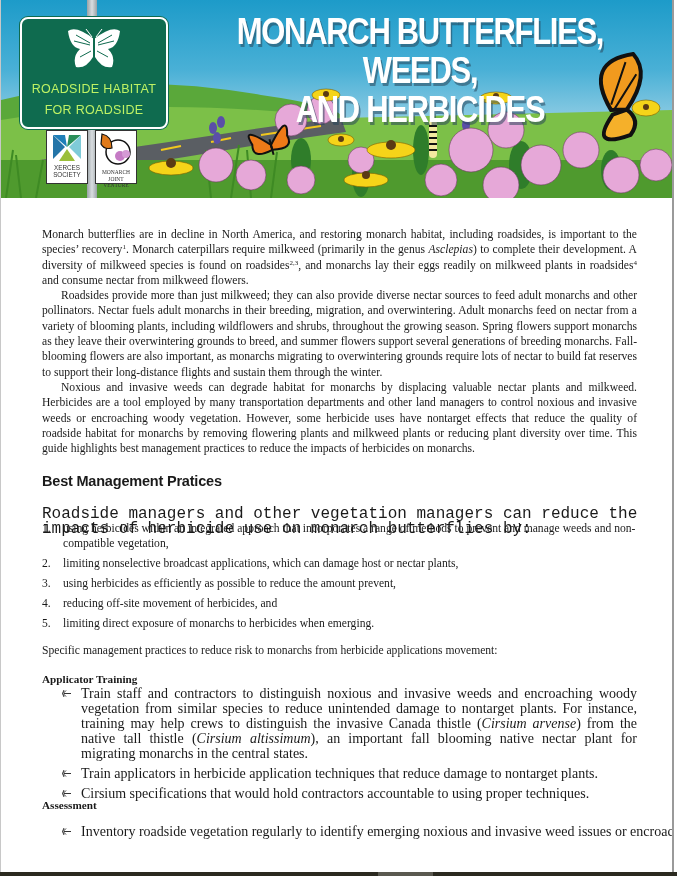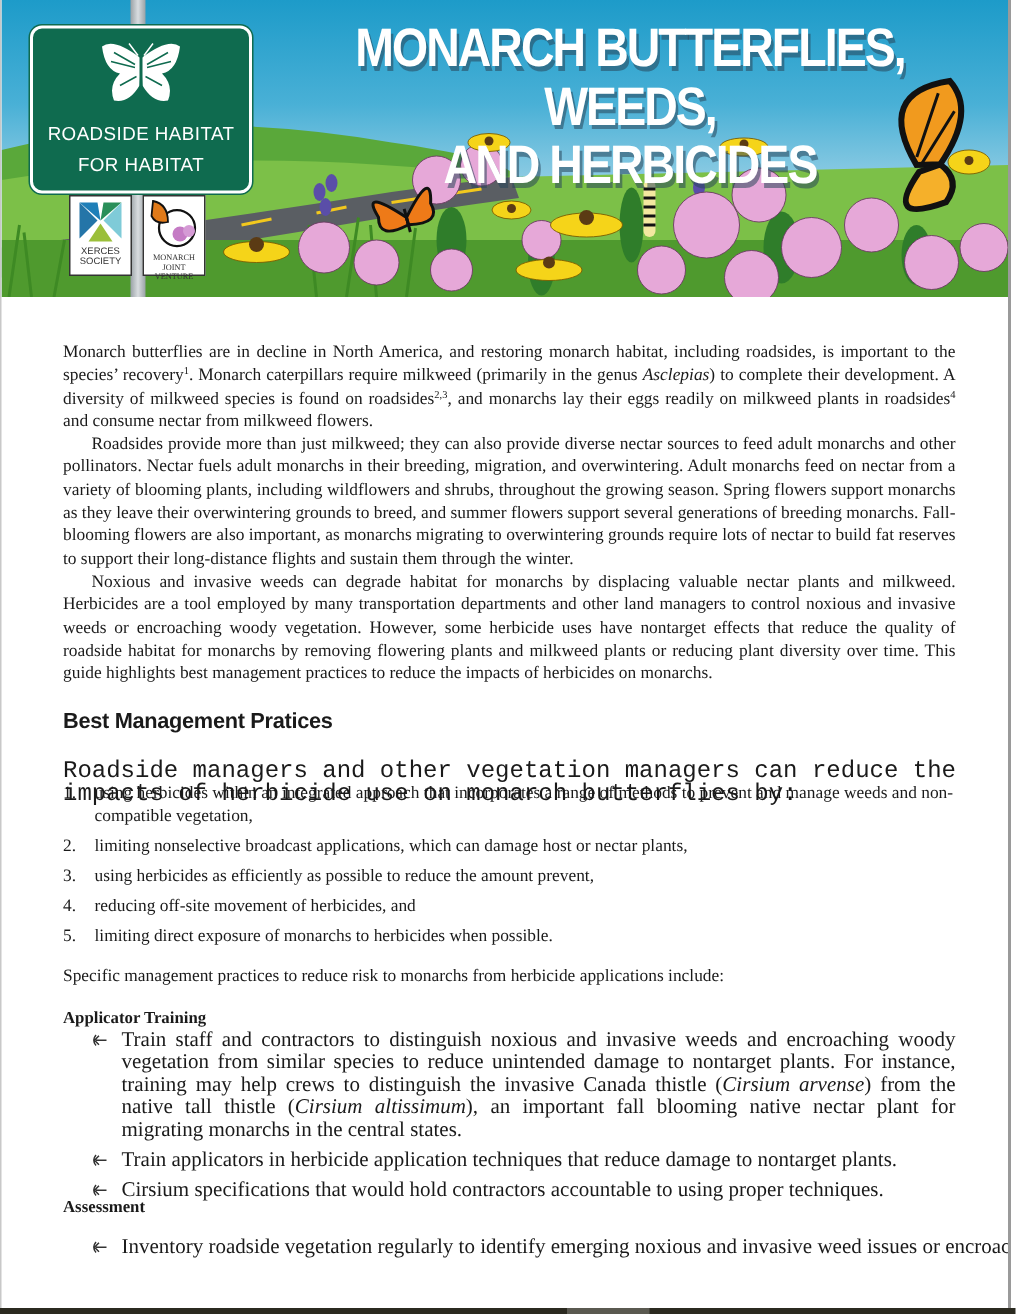--- a/index.html
+++ b/index.html
@@ -39,21 +39,21 @@
     background: linear-gradient(90deg,#9aa2a6,#d9dde0,#9aa2a6);
   }
   .sign {
     position: absolute; left: 19px; top: 17px; width: 144px; height: 108px;
     background: #0f6b4f; border: 2px solid #ffffff; border-radius: 8px;
     box-shadow: 0 0 0 1px #0f6b4f;
   }
   .sign .butterfly { position: absolute; left: 44px; top: 8px; }
   .sign-text {
     position: absolute; left: 0; width: 100%; text-align: center;
-    font-family: "Liberation Sans", sans-serif; color: #ffffff; font-size: 12.5px;
+    font-family: "Liberation Sans", sans-serif; color: #bef264; font-size: 12.5px;
     letter-spacing: 0.3px; line-height: 21px; top: 60px;
   }
   .logo-box {
     position: absolute; top: 130px; width: 42px; height: 54px; background: #fff;
     border: 1px solid #333; box-sizing: border-box;
   }
   .logo-xerces { left: 45px; }
   .logo-mjv { left: 94px; }
   .logo-caption {
     position: absolute; left: 0; width: 100%; text-align: center;
@@ -188,21 +188,21 @@
     <div class="sign">
       <svg class="butterfly" width="56" height="46" viewBox="0 0 56 46">
         <path d="M28 12 Q10 -2 2 4 Q4 20 14 22 Q6 30 10 40 Q20 42 27 30 Z" fill="#fff"></path>
         <path d="M28 12 Q46 -2 54 4 Q52 20 42 22 Q50 30 46 40 Q36 42 29 30 Z" fill="#fff"></path>
         <path d="M28 10 L28 34" stroke="#0f6b4f" stroke-width="2"></path>
         <path d="M26 10 L20 2 M30 10 L36 2" stroke="#fff" stroke-width="1"></path>
         <path d="M10 8 L24 16 M8 14 L24 18 M14 30 L25 24 M46 8 L32 16 M48 14 L32 18 M42 30 L31 24" stroke="#0f6b4f" stroke-width="1"></path>
       </svg>
       <div class="sign-text">
         <div>ROADSIDE HABITAT</div>
-        <div>FOR HABITAT</div>
+        <div>FOR ROADSIDE</div>
       </div>
     </div>
 
     <div class="logo-box logo-xerces">
       <svg width="40" height="32" viewBox="0 0 40 32" style="position:absolute;left:0;top:2px">
         <path d="M6 2 L18 2 L20 14 Z" fill="#1f7fb8"></path>
         <path d="M22 2 L34 2 L20 14 Z" fill="#2a8f5a"></path>
         <path d="M6 2 L6 26 L18 14 Z" fill="#2475a8"></path>
         <path d="M34 2 L34 26 L22 14 Z" fill="#7fcbd8"></path>
         <path d="M20 16 L12 28 L28 28 Z" fill="#9bbf3a"></path>
@@ -237,23 +237,23 @@
     <p class="indent">Noxious and invasive weeds can degrade habitat for monarchs by displacing valuable nectar plants and milkweed. Herbicides are a tool employed by many transportation departments and other land managers to control noxious and invasive weeds or encroaching woody vegetation. However, some herbicide uses have nontarget effects that reduce the quality of roadside habitat for monarchs by removing flowering plants and milkweed plants or reducing plant diversity over time. This guide highlights best management practices to reduce the impacts of herbicides on monarchs.</p>
   </div>
 
   <h2 class="section">Best Management Pratices</h2>
   <div class="intro">Roadside managers and other vegetation managers can reduce the impacts of herbicide use on monarch butterflies by:</div>
   <ol class="practices">
     <li><span class="num">1.</span><span>using herbicides within an integrated approach that incorporates a range of methods to prevent and manage weeds and non-compatible vegetation,</span></li>
     <li><span class="num">2.</span><span>limiting nonselective broadcast applications, which can damage host or nectar plants,</span></li>
     <li><span class="num">3.</span><span>using herbicides as efficiently as possible to reduce the amount prevent,</span></li>
     <li><span class="num">4.</span><span>reducing off-site movement of herbicides, and</span></li>
-    <li><span class="num">5.</span><span>limiting direct exposure of monarchs to herbicides when possible.</span></li>
+    <li><span class="num">5.</span><span>limiting direct exposure of monarchs to herbicides when emerging.</span></li>
   </ol>
-  <div class="specific">Specific management practices to reduce risk to monarchs from herbicide applications include:</div>
+  <div class="specific">Specific management practices to reduce risk to monarchs from herbicide applications movement:</div>
 
   <h3 class="sub" style="top:672px">Applicator Training</h3>
   <ul class="bullets" style="top:686px">
     <li>
       <svg class="bullet-icon" viewBox="0 0 12 9">
           <path d="M11 4.5 H4 M6 1.5 L3 4.5 L6 7.5 M4 1 Q1 4.5 4 8" fill="none" stroke="#333" stroke-width="1"></path>
         </svg>
       <span>Train staff and contractors to distinguish noxious and invasive weeds and encroaching woody vegetation from similar species to reduce unintended damage to nontarget plants. For instance, training may help crews to distinguish the invasive Canada thistle (</span><i>Cirsium arvense</i><span>) from the native tall thistle (</span><i>Cirsium altissimum</i><span>), an important fall blooming native nectar plant for migrating monarchs in the central states.</span>
     </li>
     <li>

